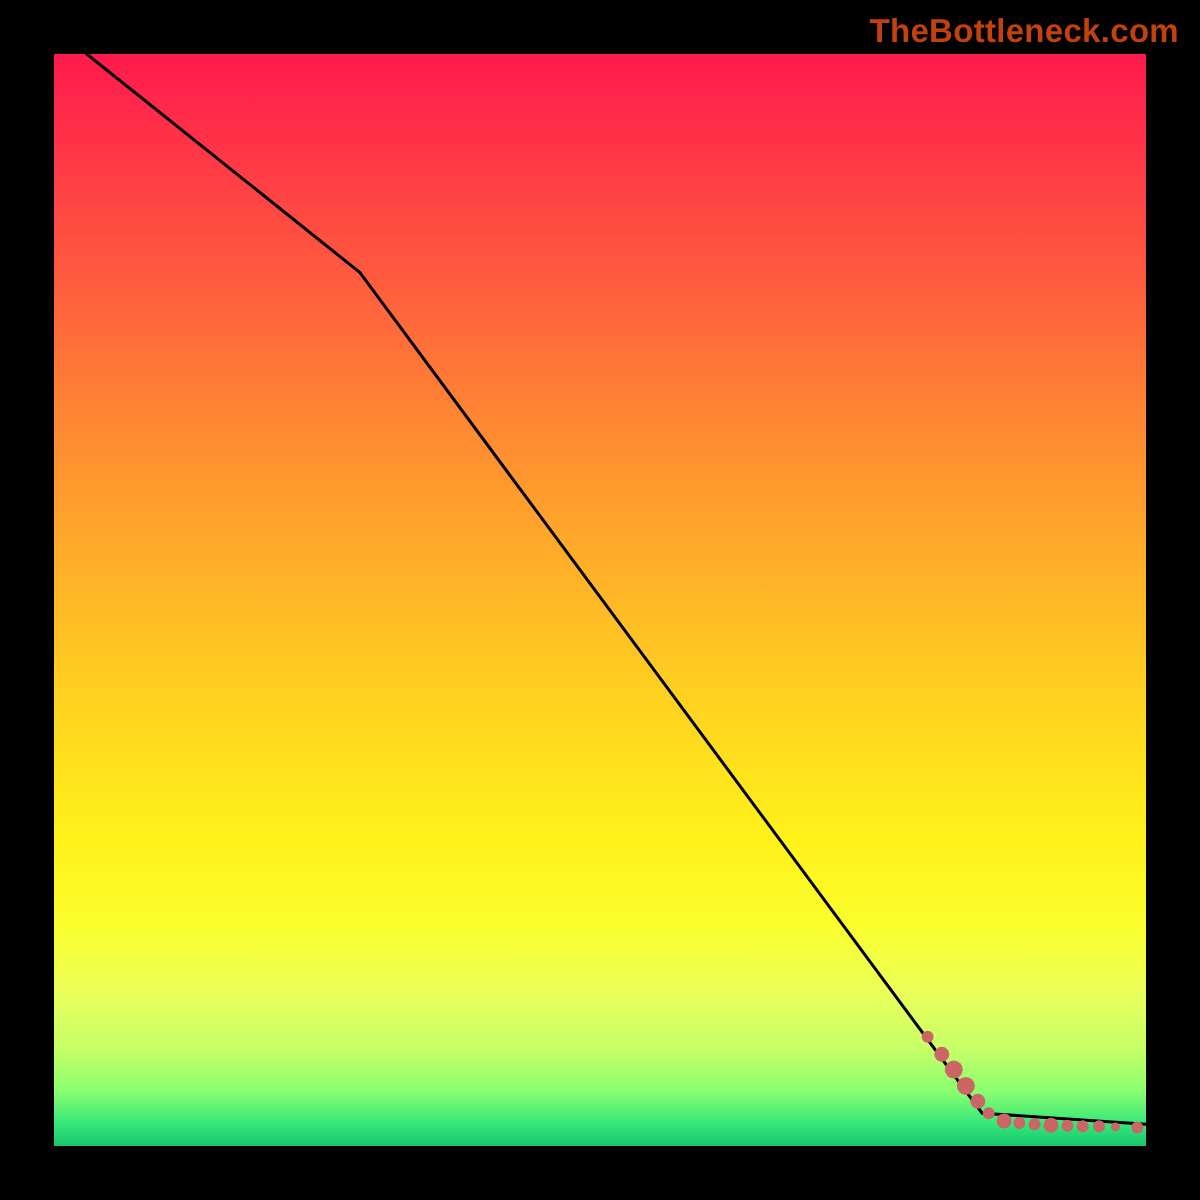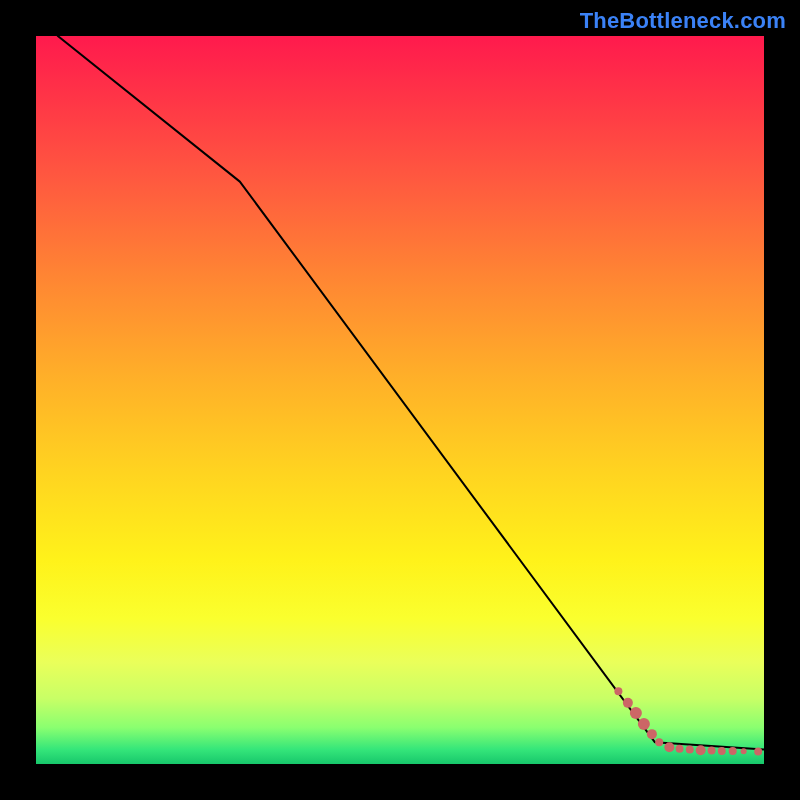--- a/index.html
+++ b/index.html
@@ -44,21 +44,21 @@
       #17c76b 100%
     );
   }
   .attribution {
     position: absolute;
     top: 8px;
     right: 14px;
     font-family: Arial, Helvetica, sans-serif;
     font-size: 22px;
     font-weight: 600;
-    color: #3b82f6;
+    color: #c2410c;
     letter-spacing: 0.2px;
   }
   svg.overlay {
     position: absolute;
     inset: 0;
   }
   .curve {
     fill: none;
     stroke: #000;
     stroke-width: 2;

